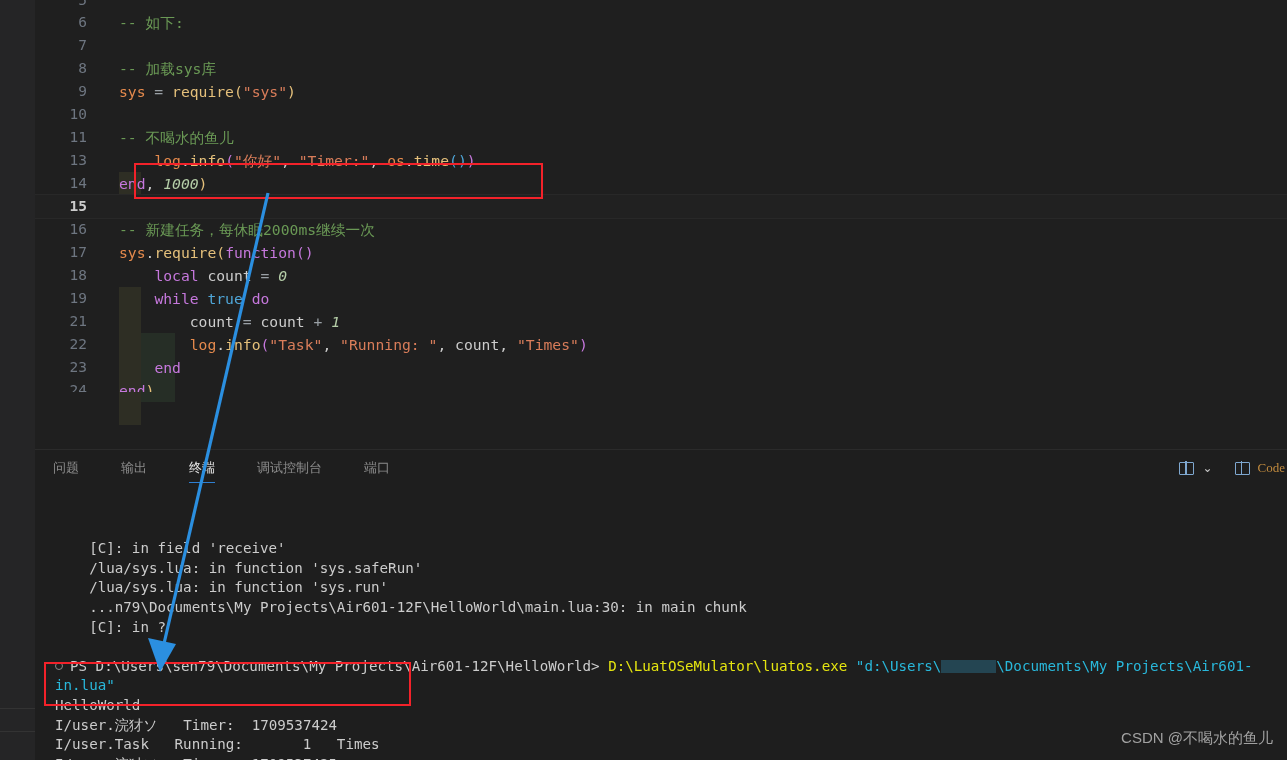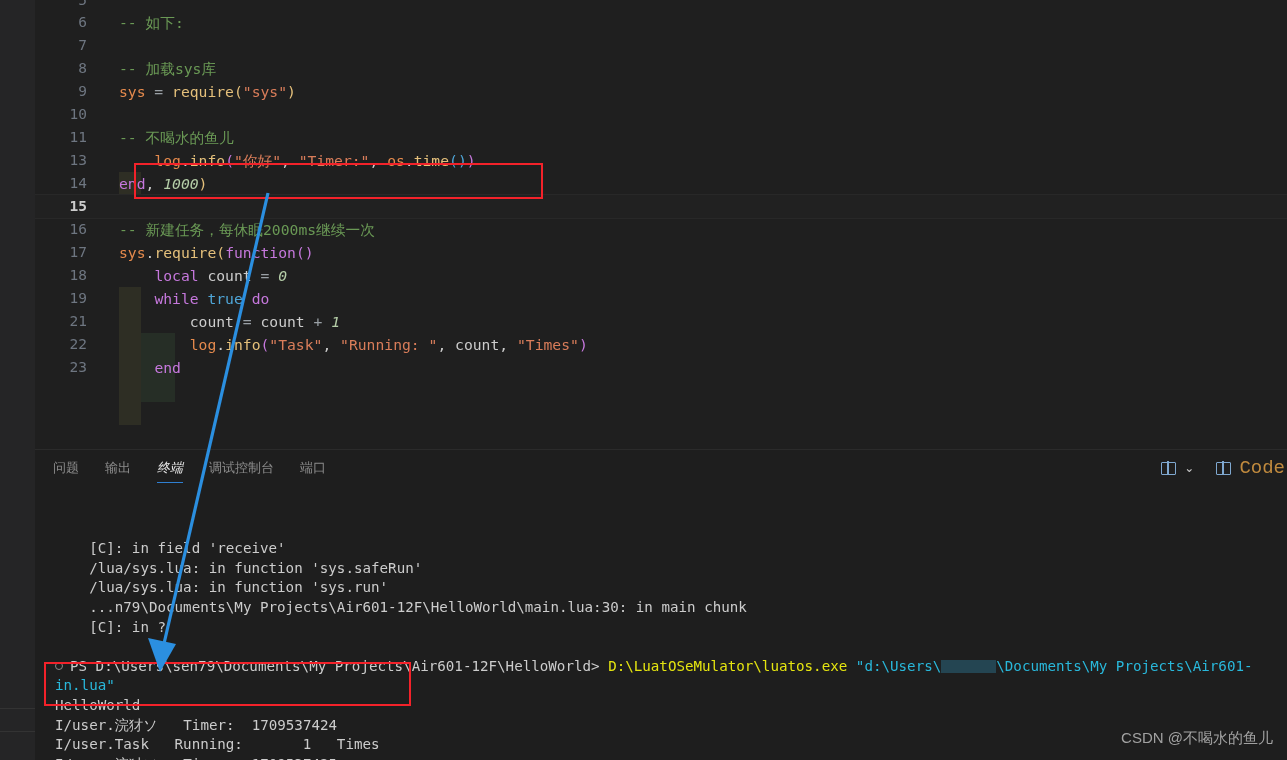--- a/index.html
+++ b/index.html
@@ -56,40 +56,40 @@
   }
   .indent-block.b2 { background: #2c3a2c; }
 
   
   .panel {
     position: absolute; left: 35px; top: 449px; width: 1252px; height: 311px;
     background: #1e1e1e; border-top: 1px solid #2b2b2b;
   }
   .panel-tabs {
     position: relative; height: 36px; display: flex; align-items: center;
-    padding-left: 18px; gap: 26px;
+    padding-left: 18px; gap: 42px;
   }
   .panel-tab {
     font-family: "Liberation Sans", sans-serif; font-size: 13px;
     color: #8c8c8c; height: 36px; line-height: 36px; position: relative;
     cursor: pointer;
   }
-  .panel-tab.active { color: #e7e7e7; font-style: italic; }
+  .panel-tab.active { color: #e7e7e7; }
   .panel-tab.active::after {
     content: ""; position: absolute; left: 0; right: 0; bottom: 3px;
     height: 1px; background: #2f7fd1;
   }
   .panel-actions {
     position: absolute; right: 0; top: 0; height: 36px;
     display: flex; align-items: center; gap: 8px; padding-right: 2px;
   }
   .split-icon { width: 15px; height: 13px; border: 1.4px solid #7fa8d0; border-radius: 1px; position: relative; }
   .split-icon::after { content: ""; position: absolute; left: 5px; top: -1.4px; bottom: -1.4px; width: 1.4px; background: #7fa8d0; }
   .chev { color: #c8c8c8; font-size: 12px; font-family: "Liberation Sans", sans-serif; }
-  .code-label { color: #c08a3e; font-family: Liberation Mono, monospace; font-size: 19px; white-space: nowrap; }
+  .code-label { color: #c08a3e; font-family: Liberation Serif, serif; font-size: 13px; white-space: nowrap; }
 
   
   .terminal {
     position: absolute; left: 0; top: 36px; right: 0; bottom: 0;
     padding: 14px 0 0 20px; font-size: 14.2px; line-height: 19.6px;
     color: #cccccc; white-space: pre; overflow: hidden;
   }
   .term-line { height: 19.6px; white-space: pre; }
   .prompt-dot {
     display: inline-block; width: 8px; height: 8px; border: 1px solid #8a8a8a;
@@ -139,20 +139,21 @@
         <div class="code-line"><span class="gutter">13</span><span class="code-text"><span class="t-plain">    </span><span class="t-var">log</span><span class="t-plain">.</span><span class="t-func">info</span><span class="t-paren2">(</span><span class="t-str">"你好"</span><span class="t-plain">, </span><span class="t-str">"Timer:"</span><span class="t-plain">, </span><span class="t-var">os</span><span class="t-plain">.</span><span class="t-func">time</span><span class="t-paren3">()</span><span class="t-paren2">)</span></span></div>
         <div class="code-line"><span class="gutter">14</span><span class="code-text"><span class="t-kw">end</span><span class="t-plain">, </span><span class="t-num">1000</span><span class="t-paren1">)</span></span></div>
         <div class="code-line current"><span class="gutter">15</span><span class="code-text"></span></div>
         <div class="code-line"><span class="gutter">16</span><span class="code-text"><span class="t-comment">-- 新建任务，每休眠2000ms继续一次</span></span></div>
         <div class="code-line"><span class="gutter">17</span><span class="code-text"><span class="t-var">sys</span><span class="t-plain">.</span><span class="t-func">require</span><span class="t-paren1">(</span><span class="t-kw">function</span><span class="t-paren2">()</span></span></div>
         <div class="code-line"><span class="gutter">18</span><span class="code-text"><span class="t-plain">    </span><span class="t-kw">local</span><span class="t-plain"> count </span><span class="t-op">= </span><span class="t-num">0</span></span></div>
         <div class="code-line"><span class="gutter">19</span><span class="code-text"><span class="t-plain">    </span><span class="t-kw">while</span><span class="t-plain"> </span><span class="t-bool">true</span><span class="t-plain"> </span><span class="t-kw">do</span></span></div>
         <div class="code-line"><span class="gutter">21</span><span class="code-text"><span class="t-plain">        count </span><span class="t-op">= </span><span class="t-plain">count </span><span class="t-op">+ </span><span class="t-num">1</span></span></div>
         <div class="code-line"><span class="gutter">22</span><span class="code-text"><span class="t-plain">        </span><span class="t-var">log</span><span class="t-plain">.</span><span class="t-func">info</span><span class="t-paren2">(</span><span class="t-str">"Task"</span><span class="t-plain">, </span><span class="t-str">"Running: "</span><span class="t-plain">, count, </span><span class="t-str">"Times"</span><span class="t-paren2">)</span></span></div>
         <div class="code-line"><span class="gutter">23</span><span class="code-text"><span class="t-plain">    </span><span class="t-kw">end</span></span></div>
+        <div class="code-line" style="height: 13px; overflow: hidden;"><span class="gutter">24</span><span class="code-text"><span class="t-kw">end</span><span class="t-paren1">)</span></span></div>
       </div>
   </div>
 
   <div class="panel">
     <div class="panel-tabs">
       <div class="panel-tab">问题</div>
       <div class="panel-tab">输出</div>
       <div class="panel-tab active">终端</div>
       <div class="panel-tab">调试控制台</div>
       <div class="panel-tab">端口</div>

